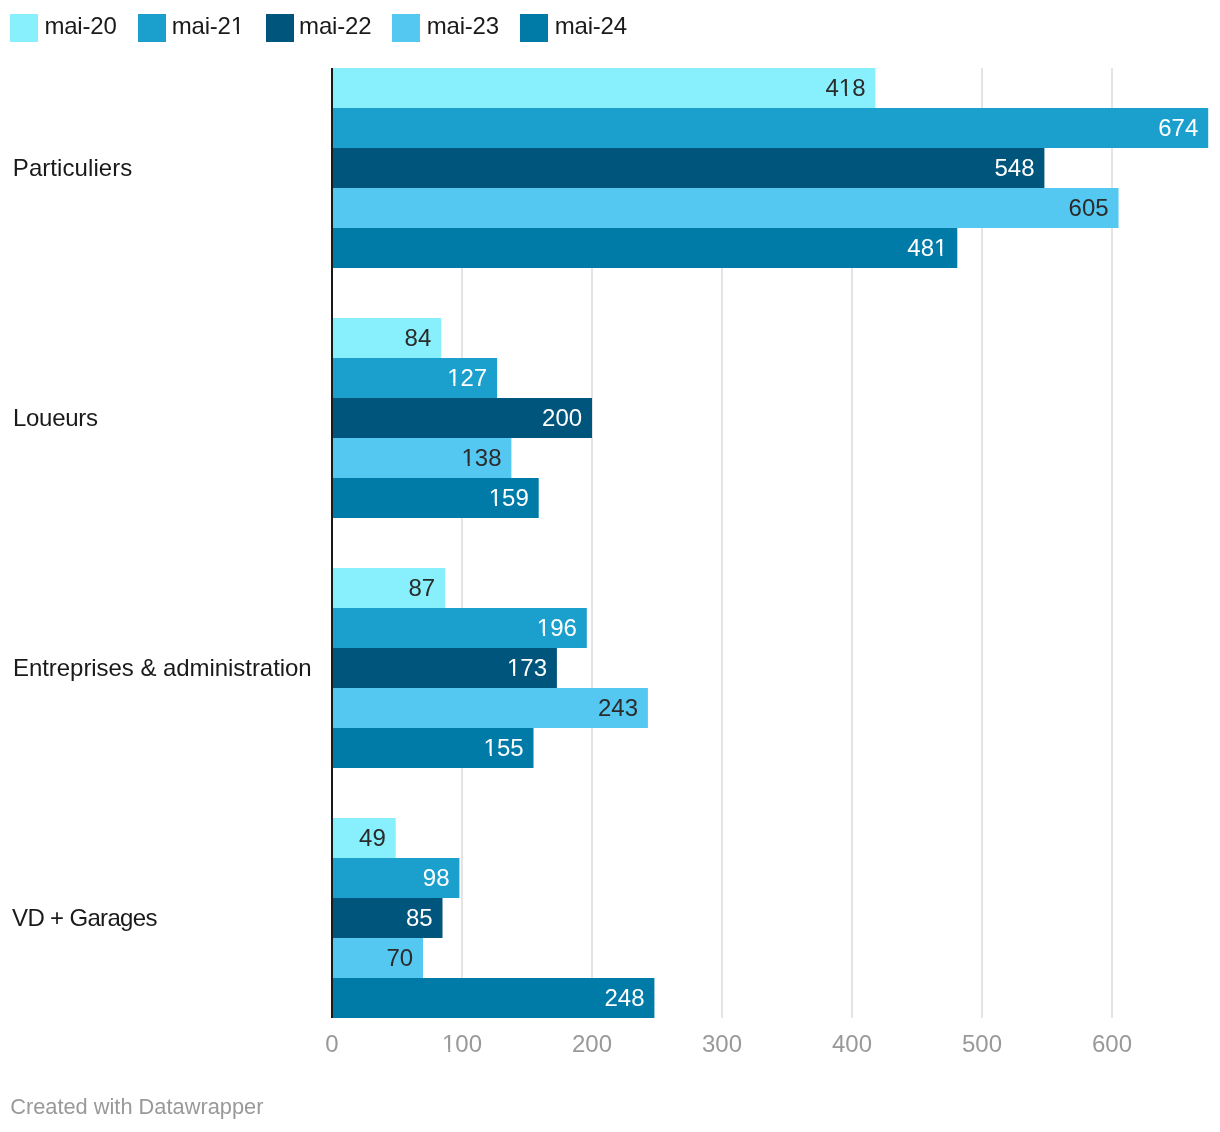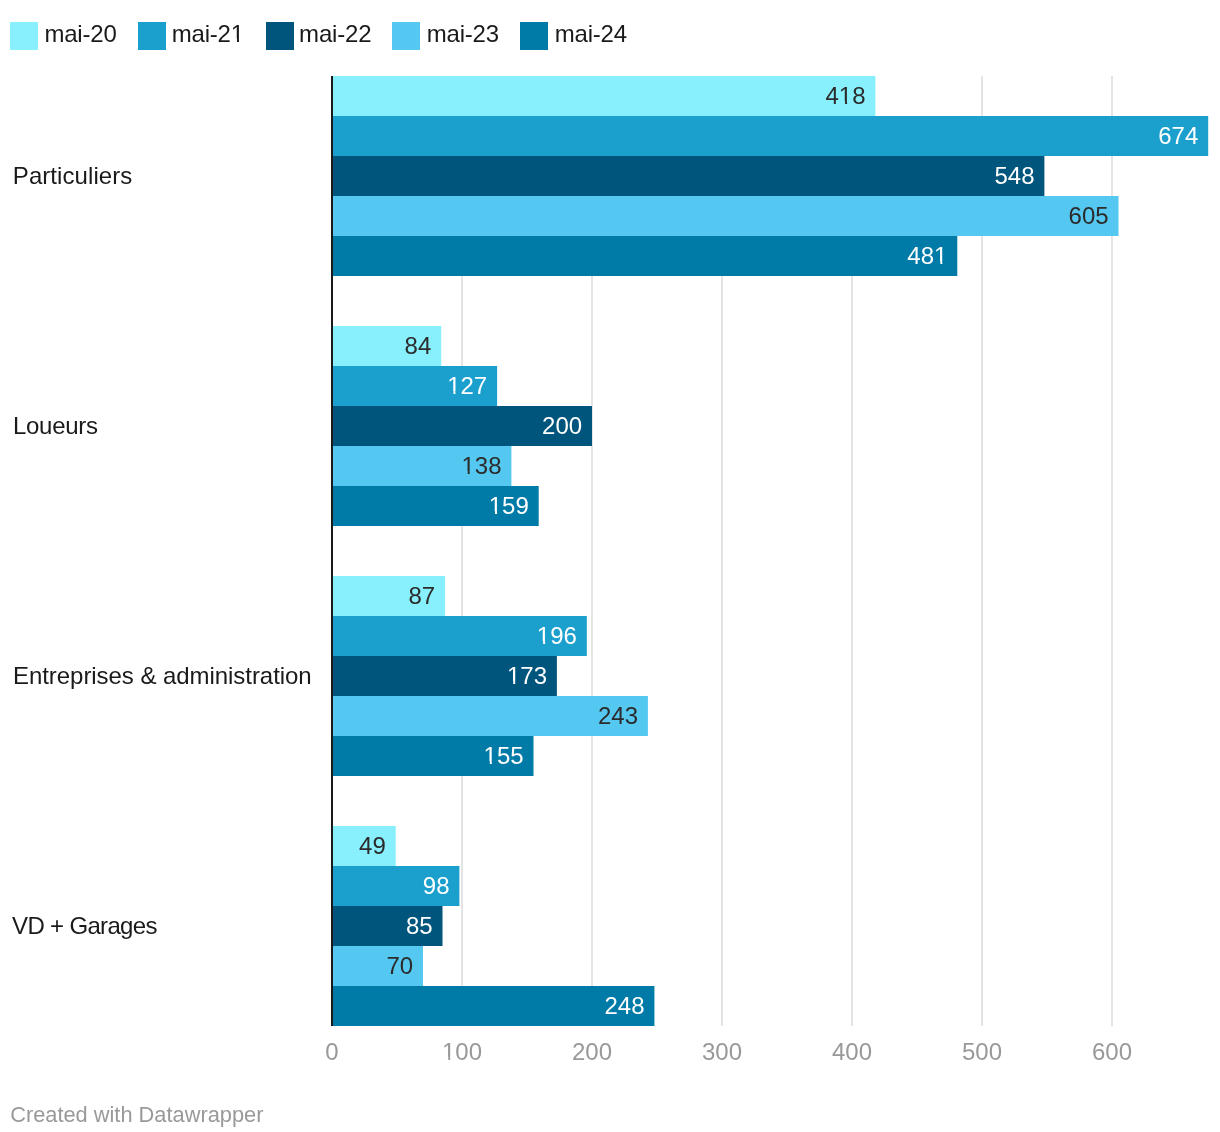--- a/index.html
+++ b/index.html
@@ -1,19 +1,19 @@
 <!DOCTYPE html>
 <html><head>
 <meta charset="utf-8">
 <title>Chart</title>
 <style>
   html,body{margin:0;padding:0;background:#ffffff;}
   body{width:1220px;height:1132px;overflow:hidden;
        font-family:"Liberation Sans",sans-serif;}
-  #root{position:relative;width:1220px;height:856px;background:#ffffff;margin-top:8px;}
+  #root{position:relative;width:1220px;height:856px;background:#ffffff;}
   *{-webkit-font-smoothing:antialiased;-moz-osx-font-smoothing:grayscale;}
   svg{display:block;}
   
   #chart-layer{will-change:opacity;}
   text{font-family:"Liberation Sans",sans-serif;}
   .legend-label{font-size:24px;fill:#1a1a1a;}
   .cat-label{font-size:24px;fill:#1a1a1a;}
   .bar-value{font-size:24px;}
   .tick-label{font-size:24px;fill:#999999;}
   .footer-text{font-size:21.8px;fill:#999999;}

